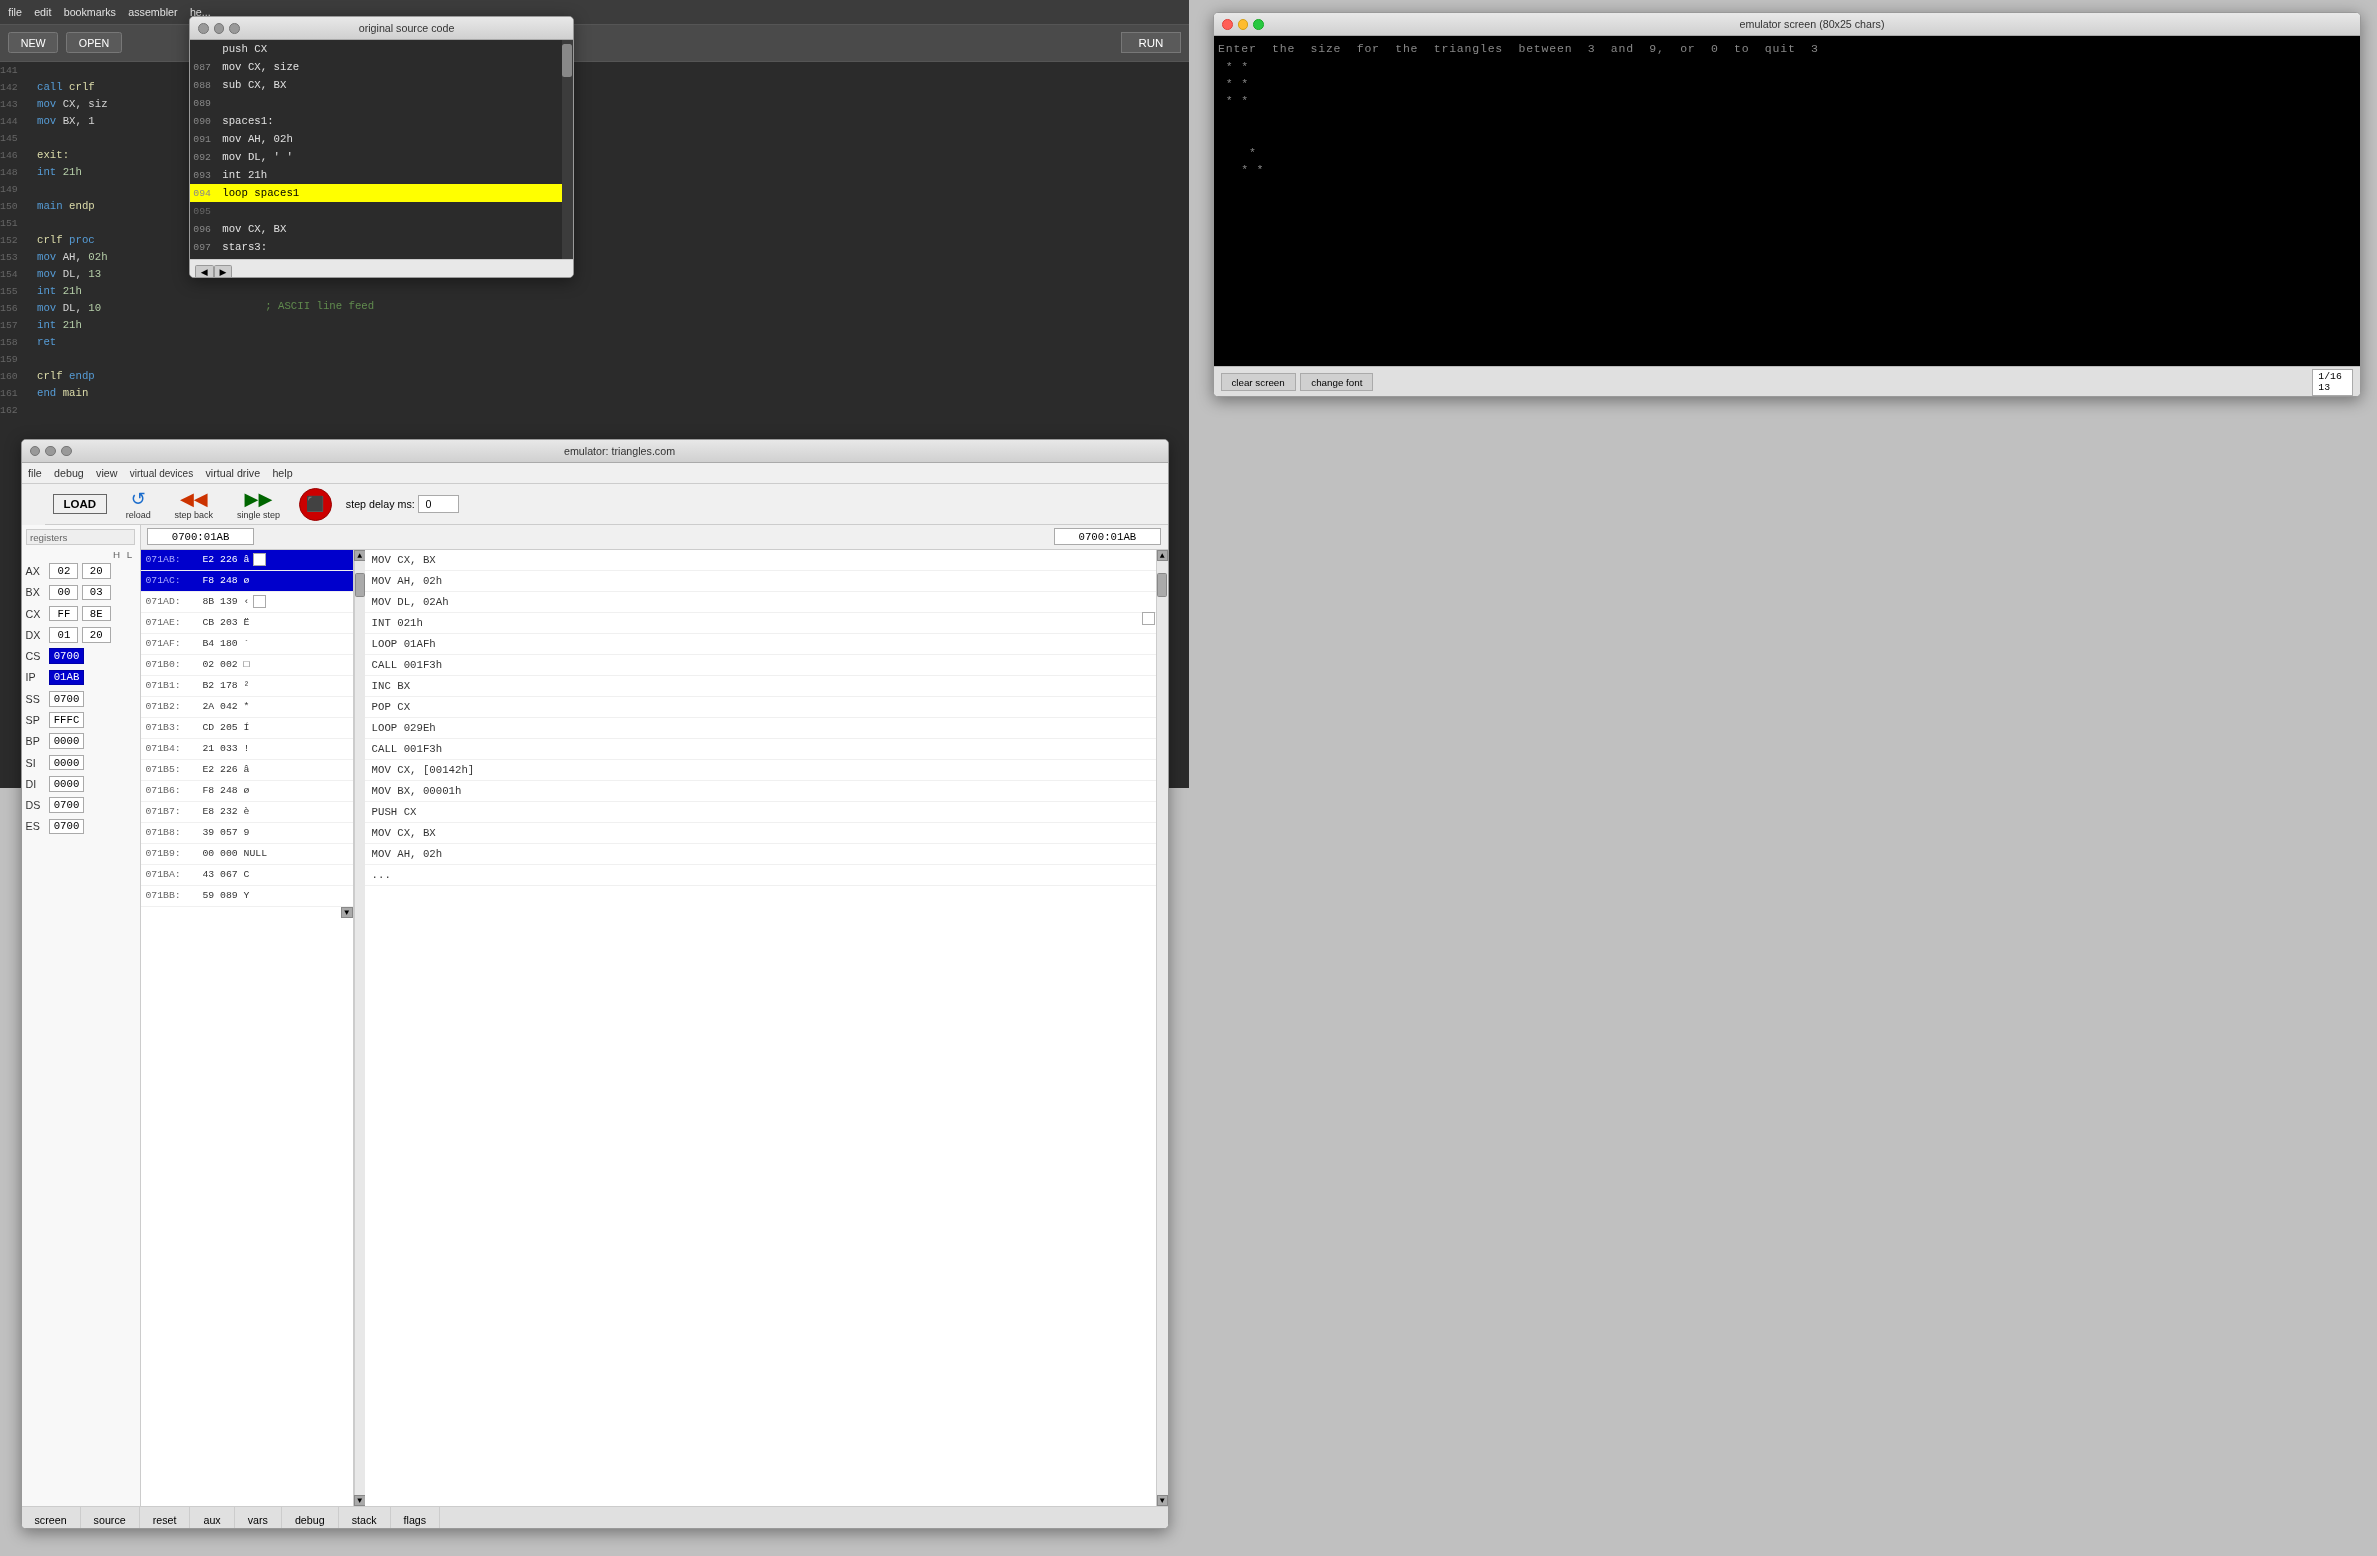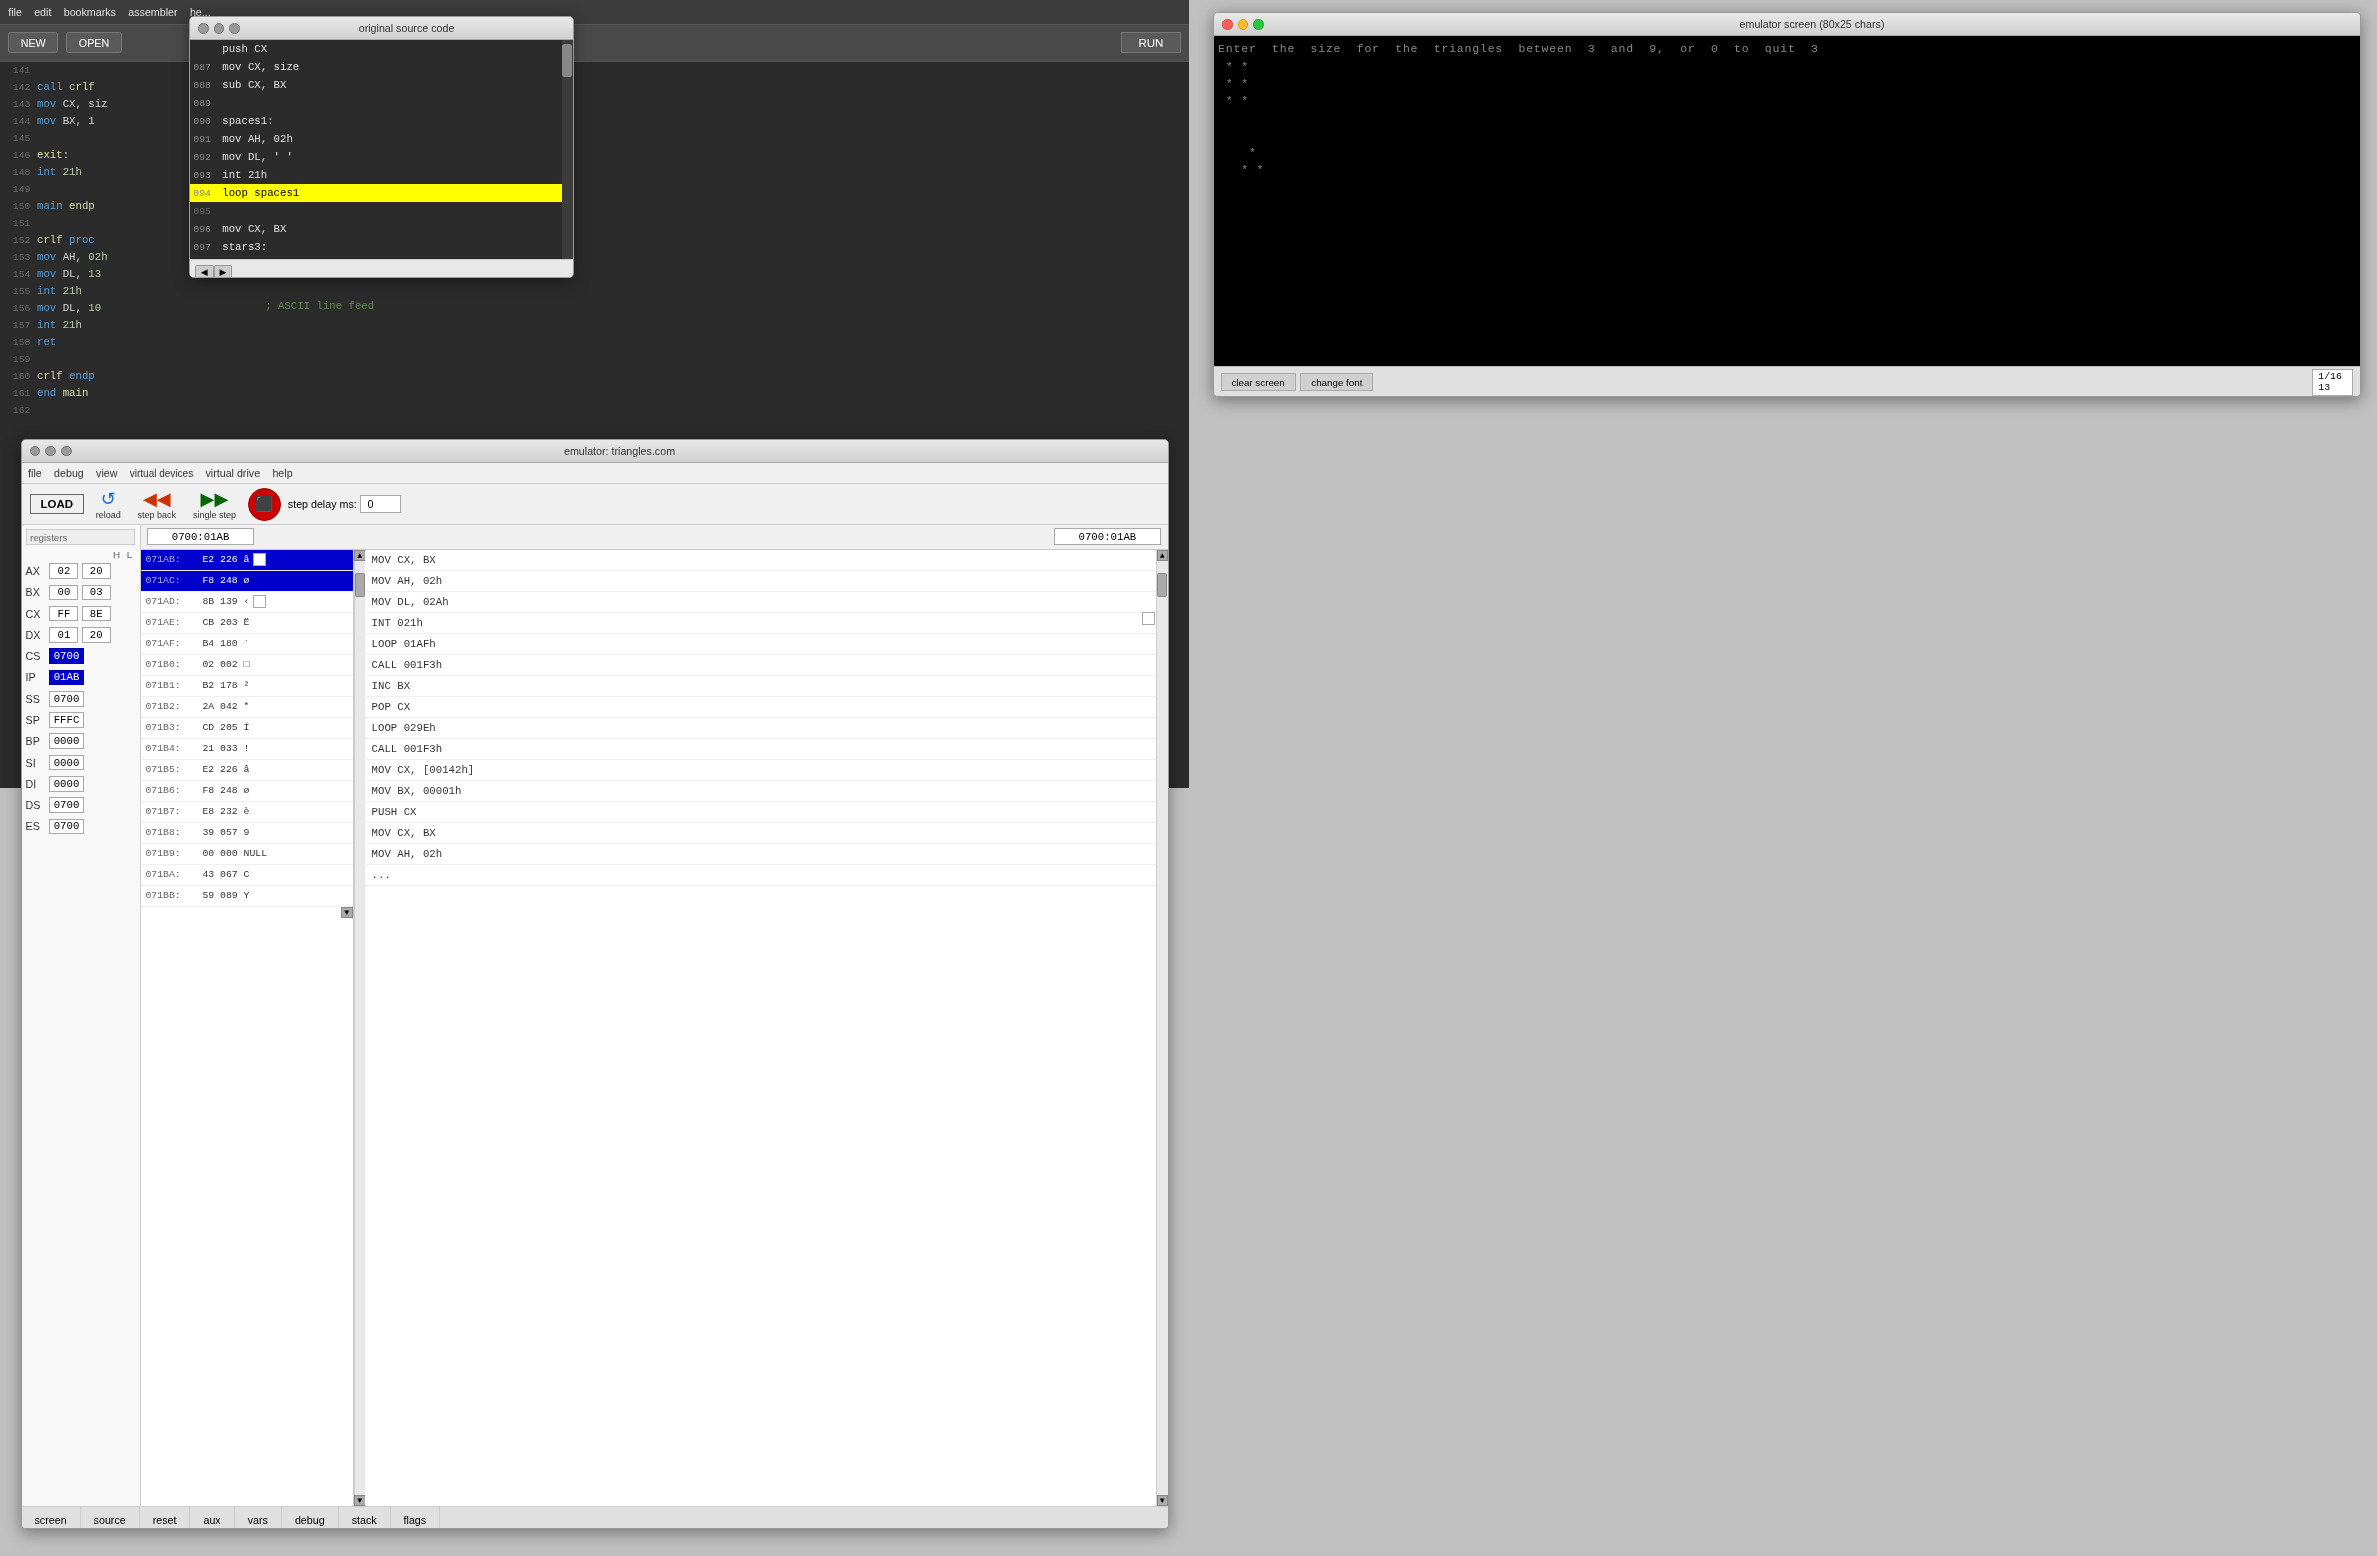--- a/index.html
+++ b/index.html
@@ -188,21 +188,21 @@
 
     .code-line {
       display: flex;
       height: 17px;
       font-size: 10.7px;
     }
 
     .code-linenum {
       color: #666;
       min-width: 37px;
-      text-align: right;
+      text-align: left;
       padding-right: 6.6px;
       font-size: 9.8px;
       line-height: 17px;
     }
 
     .code-text {
       color: #d4d4d4;
       line-height: 17px;
     }
 
@@ -279,22 +279,23 @@
       gap: 12.3px;
       border-bottom: 0.8px solid #ccc;
     }
 
     .debugger-toolbar {
       display: flex;
       align-items: center;
       background: #f0f0f0;
       height: 41px;
       padding: 0 8.2px;
-      gap: 7px;
+      gap: 14px;
       border-bottom: 0.8px solid #ccc;
+      margin-left: 23px;
     }
 
     .dbg-btn-load {
       background: #f0f0f0;
       border: 1.6px solid #666;
       padding: 3.3px 9.8px;
       font-size: 11.5px;
       font-weight: bold;
       cursor: pointer;
     }

